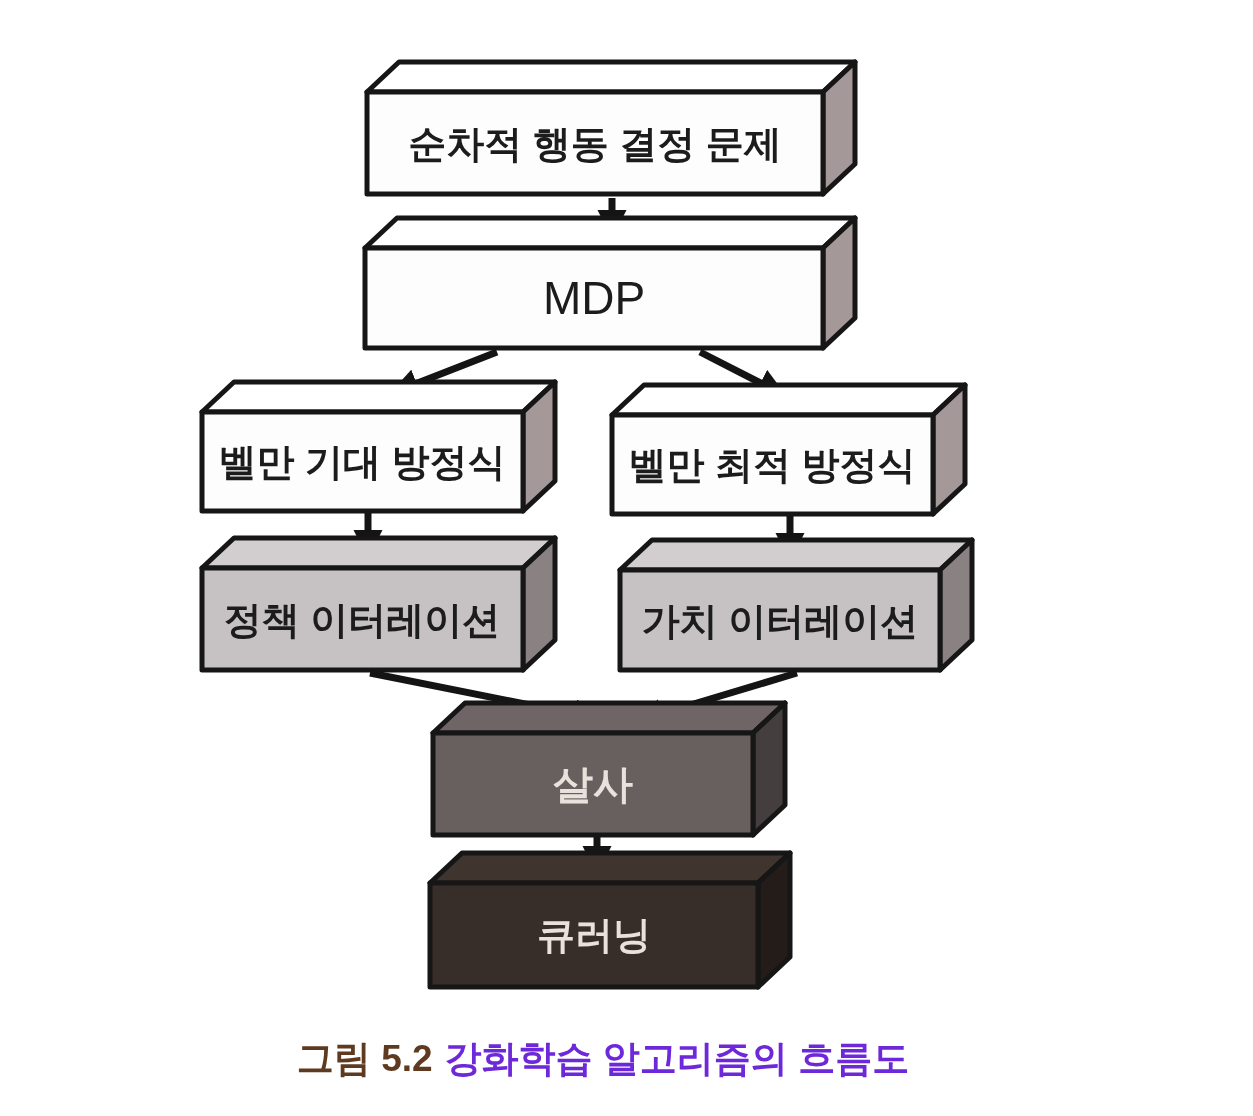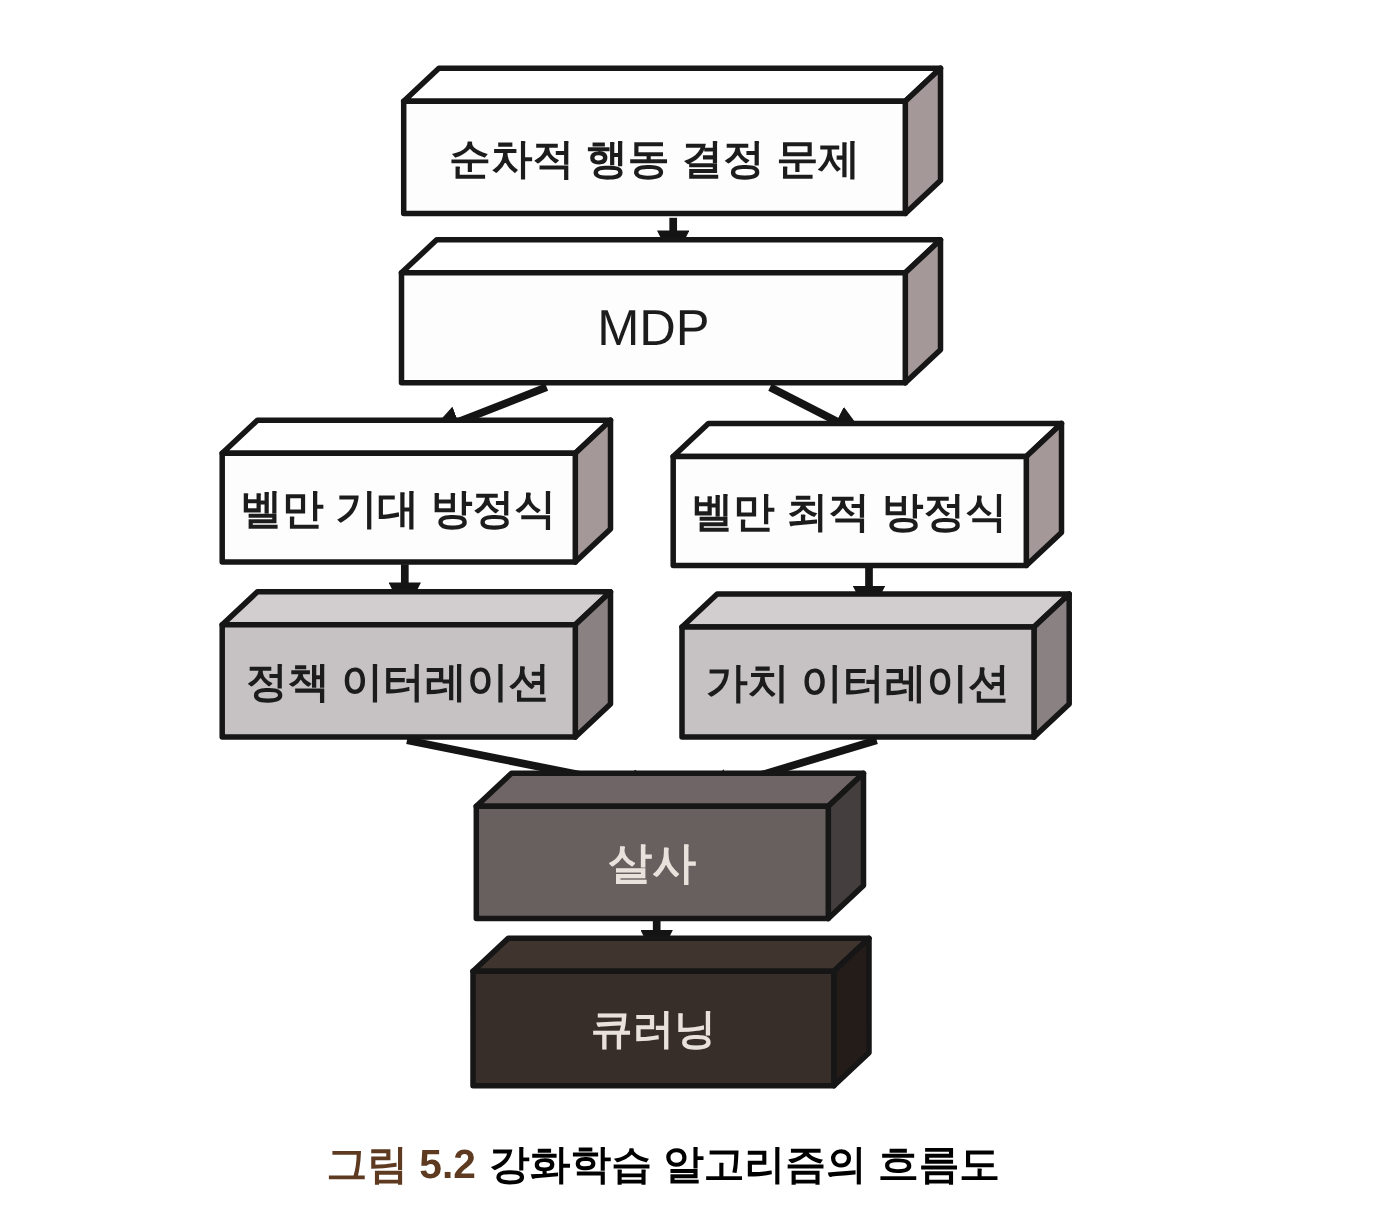--- a/index.html
+++ b/index.html
@@ -48,21 +48,21 @@
     transform: translateX(-50%);
     white-space: nowrap;
     font-size: 37px;
     font-weight: bold;
   }
   .caption .fig-label {
     color: #5e3a20;
     margin-right: 12px;
   }
   .caption .fig-text {
-    color: #000000;
+    color: #6d28d9;
   }
 </style>
 </head>
 <body>
 
 <div class="page">
 
   <svg class="flowchart" width="1253" height="1116" viewBox="0 0 1253 1116">
     <defs>
       <marker id="ah" viewBox="0 0 10 10" refX="9" refY="5" markerWidth="4.2" markerHeight="4.2" orient="auto-start-reverse">

